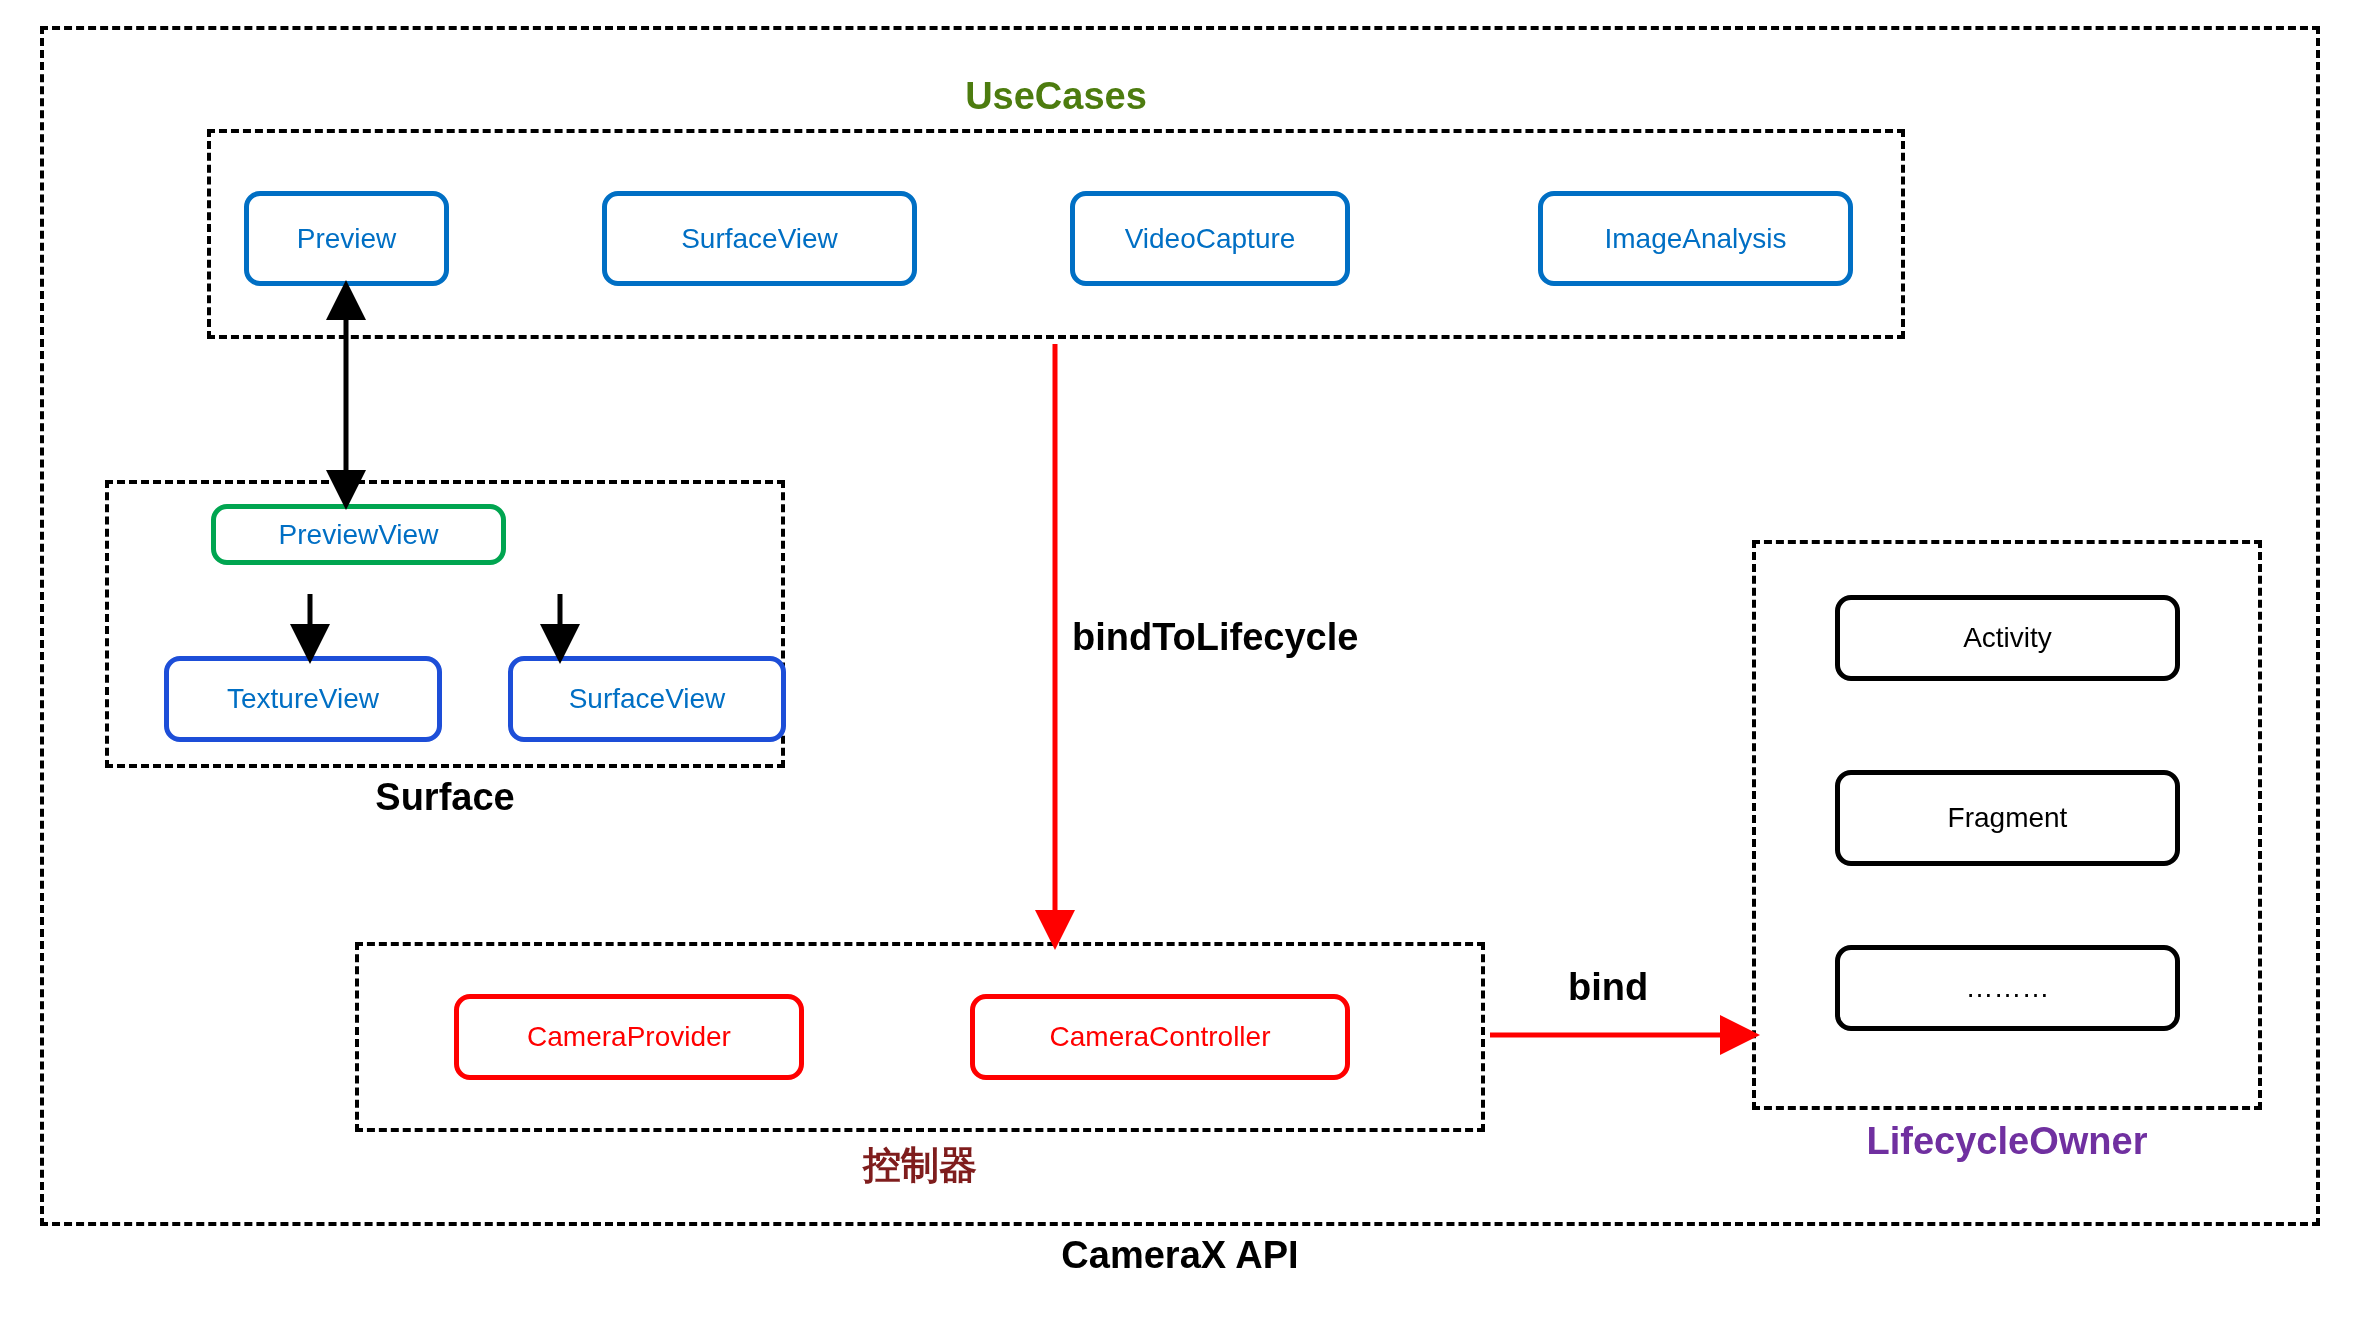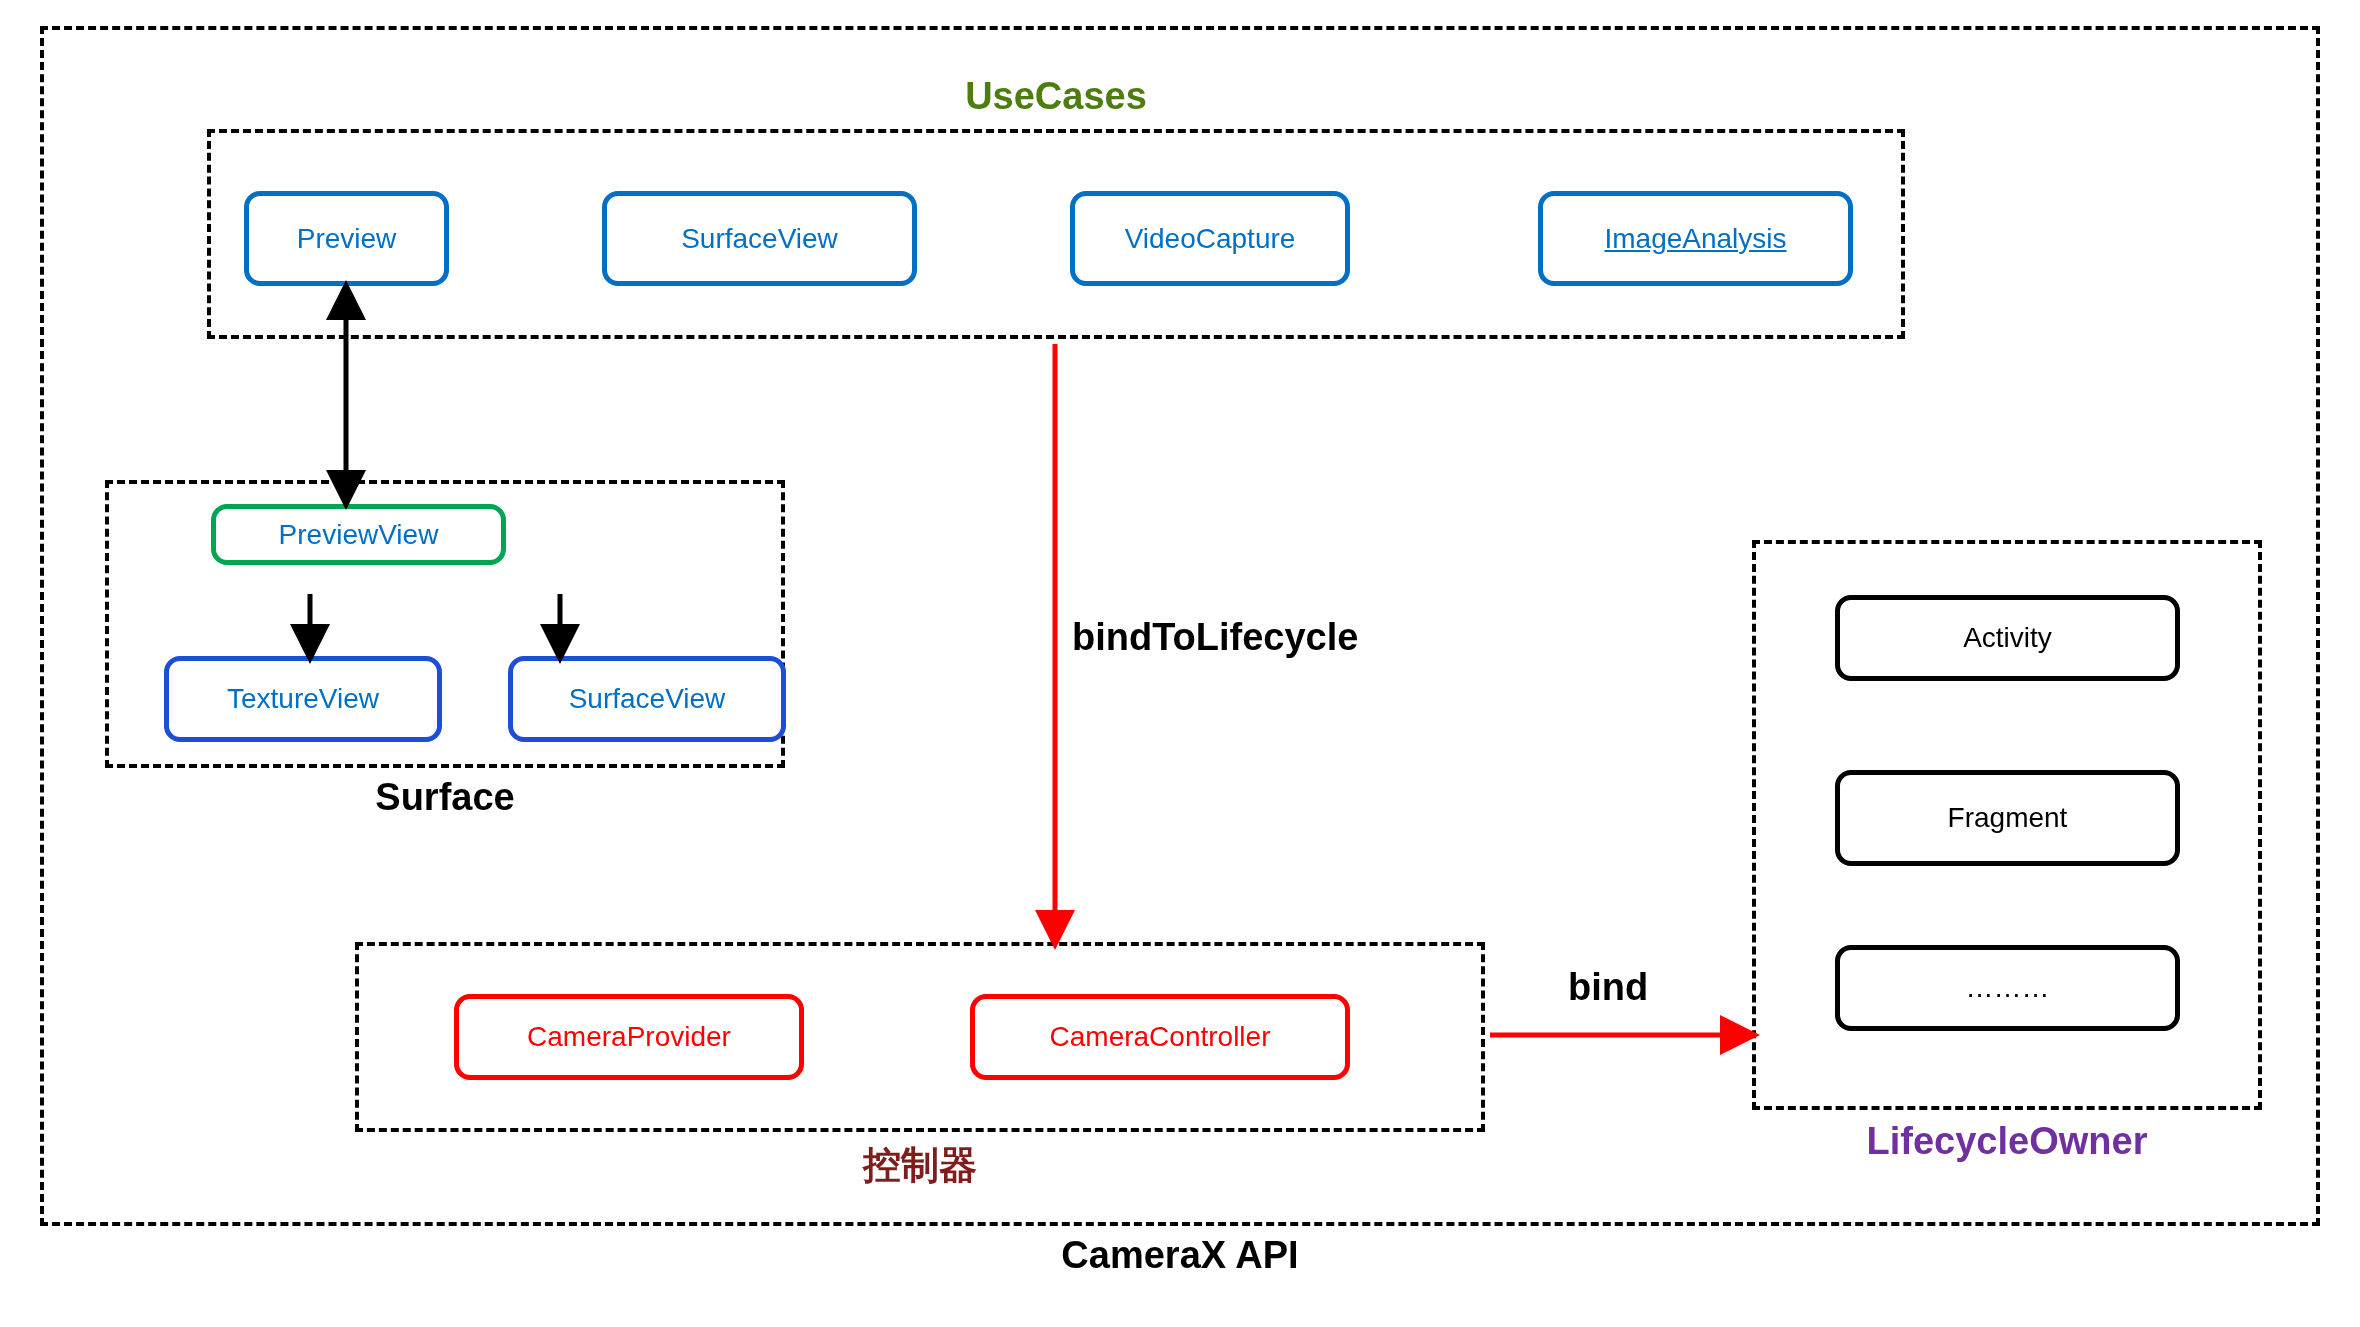--- a/index.html
+++ b/index.html
@@ -50,21 +50,21 @@
 
 <div class="abs solid-box blue-box" style="left:244px; top:191px; width:205px; height:95px;">
   <span>Preview</span>
 </div>
 <div class="abs solid-box blue-box" style="left:602px; top:191px; width:315px; height:95px;">
   <span>SurfaceView</span>
 </div>
 <div class="abs solid-box blue-box" style="left:1070px; top:191px; width:280px; height:95px;text-align:right;">
   <span>VideoCapture</span>
 </div>
-<div class="abs solid-box blue-box" style="left:1538px; top:191px; width:315px; height:95px;text-decoration:underline;">
+<div class="abs solid-box blue-box" style="left:1538px; top:191px; width:315px; height:95px;">
   <span>ImageAnalysis</span>
 </div>
 
 <div class="abs dashed-box" style="left:105px; top:480px; width:680px; height:288px;"></div>
 <div class="abs label label-black" style="left:105px; top:776px; width:680px;">Surface</div>
 
 <div class="abs solid-box green-box" style="left:211px; top:504px; width:295px; height:61px;">
   <span>PreviewView</span>
 </div>
 <div class="abs solid-box orange-box" style="left:132px; top:656px; width:278px; height:86px;">

